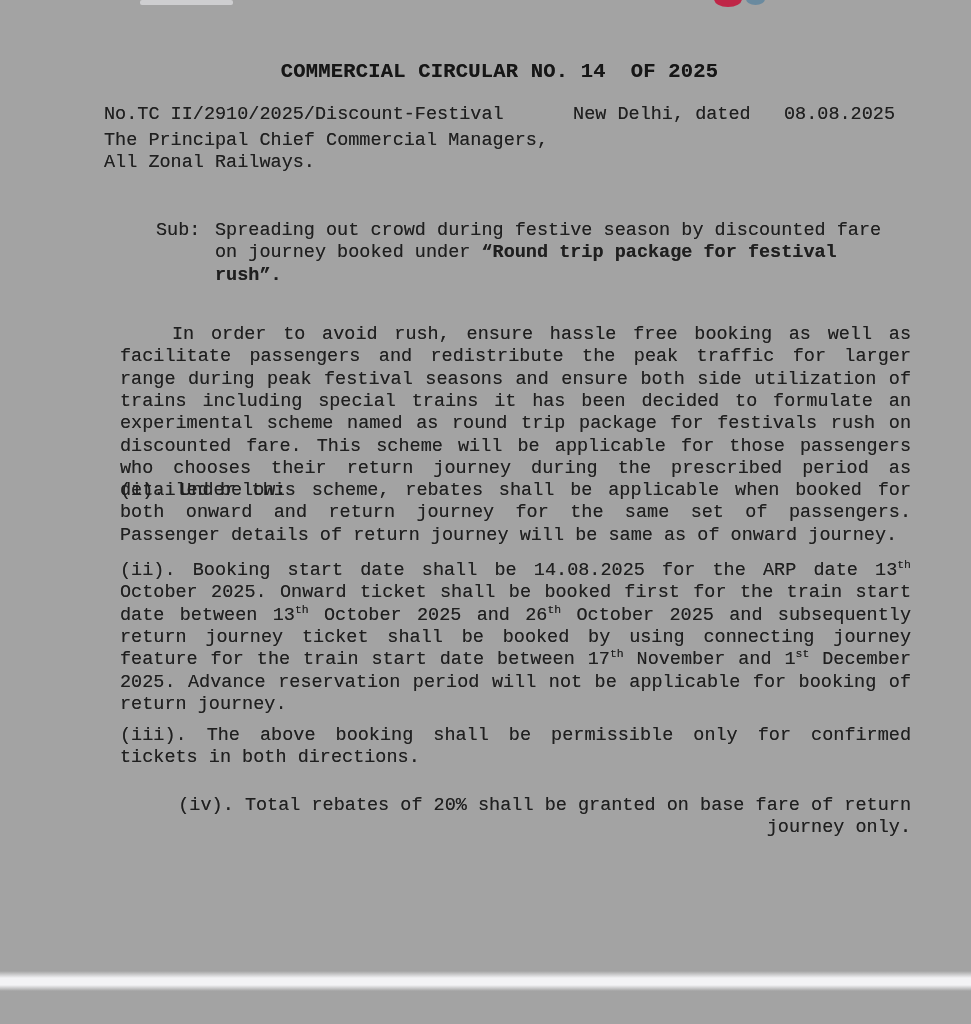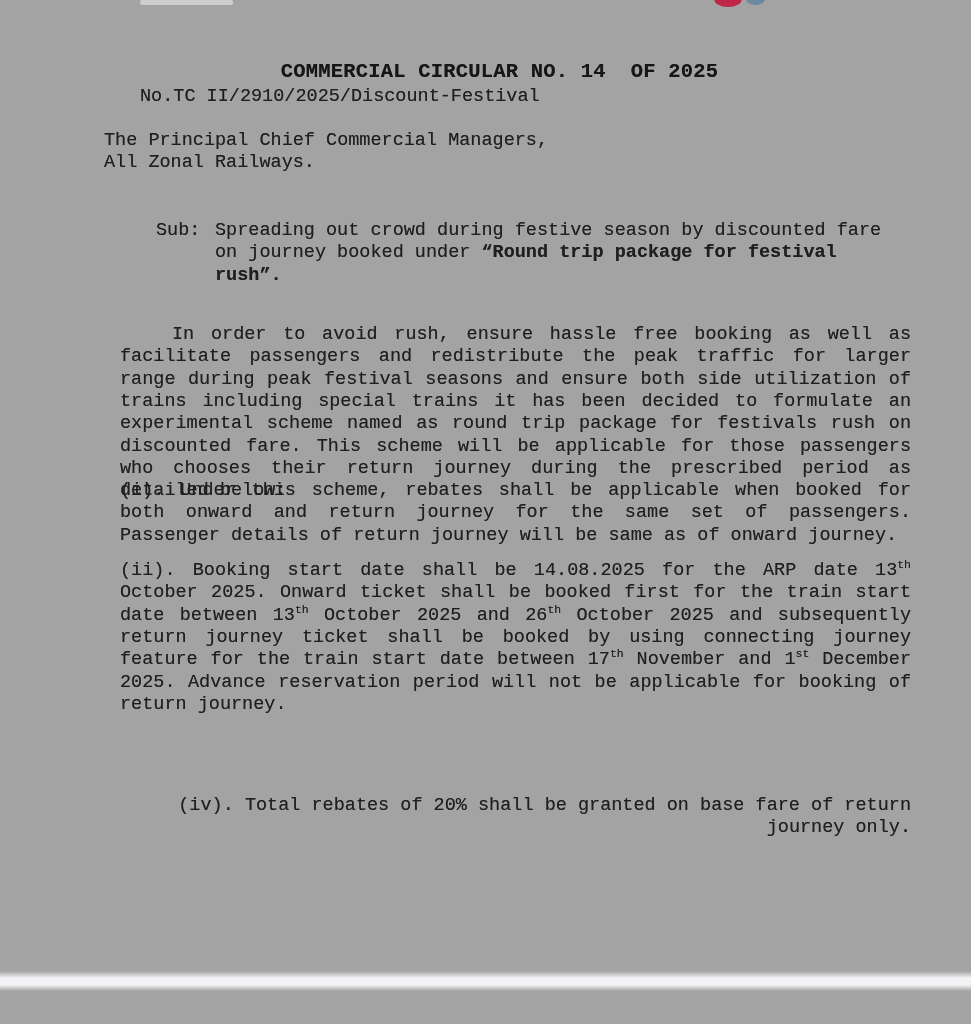--- a/index.html
+++ b/index.html
@@ -27,25 +27,24 @@
   .doc-title {
     top: 47px;
     text-align: center;
     font-weight: bold;
     font-size: 20.5px;
     letter-spacing: 0.2px;
     white-space: pre;
     color: #161616;
   }
   .ref-line {
-    top: 86px;
+    top: 104px;
     display: flex;
     justify-content: space-between;
     white-space: pre;
-    margin-left: 36px;
   }
   .addressee {
     top: 130px;
   }
   .subject {
     top: 220px;
     left: 156px;
     width: 739px;
     display: flex;
   }
@@ -102,36 +101,38 @@
 <div class="page">
 
   <div class="artifact-top-strip"></div>
   <div class="icon-fragment icon-red"></div>
   <div class="icon-fragment icon-blue"></div>
 
   <h1 class="block doc-title">COMMERCIAL CIRCULAR NO. 14  OF 2025</h1>
 
   <div class="block ref-line">
     <span>No.TC II/2910/2025/Discount-Festival</span>
+    <span>New Delhi, dated   08.08.2025</span>
   </div>
 
   <div class="block subject">
     <span class="subject-label">Sub:</span>
     <span class="subject-text"><span>Spreading out crowd during festive season by discounted fare on journey booked under </span><span class="bold-seg">“Round trip package for festival rush”.</span></span>
   </div>
 
   <div class="block addressee">
     <div>The Principal Chief Commercial Managers,</div>
     <div>All Zonal Railways.</div>
   </div>
 
   <p class="block para intro">In order to avoid rush, ensure hassle free booking as well as facilitate passengers and redistribute the peak traffic for larger range during peak festival seasons and ensure both side utilization of trains including special trains it has been decided to formulate an experimental scheme named as round trip package for festivals rush on discounted fare. This scheme will be applicable for those passengers who chooses their return journey during the prescribed period as detailed below:</p>
 
   <p class="block para clause-i"><span>(i). Under this scheme, rebates shall be applicable when booked for both onward and return journey for the same set of passengers. Passenger details of return journey will be same as of onward journey.</span></p>
 
   <p class="block para clause-ii"><span>(ii). Booking start date shall be 14.08.2025 for the ARP date 13</span><sup>th</sup><span> October 2025. Onward ticket shall be booked first for the train start date between 13</span><sup>th</sup><span> October 2025 and 26</span><sup>th</sup><span> October 2025 and subsequently return journey ticket shall be booked by using connecting journey feature for the train start date between 17</span><sup>th</sup><span> November and 1</span><sup>st</sup><span> December 2025. Advance reservation period will not be applicable for booking of return journey.</span></p>
 
+  <p class="block para clause-iii"><span>(iii). The above booking shall be permissible only for confirmed tickets in both directions.</span></p>
 
   <p class="block para clause-iv"><span>(iv). Total rebates of 20% shall be granted on base fare of return journey only.</span></p>
 
   <div class="artifact-bottom-strip"></div>
 
 </div>
 
 </body></html>

